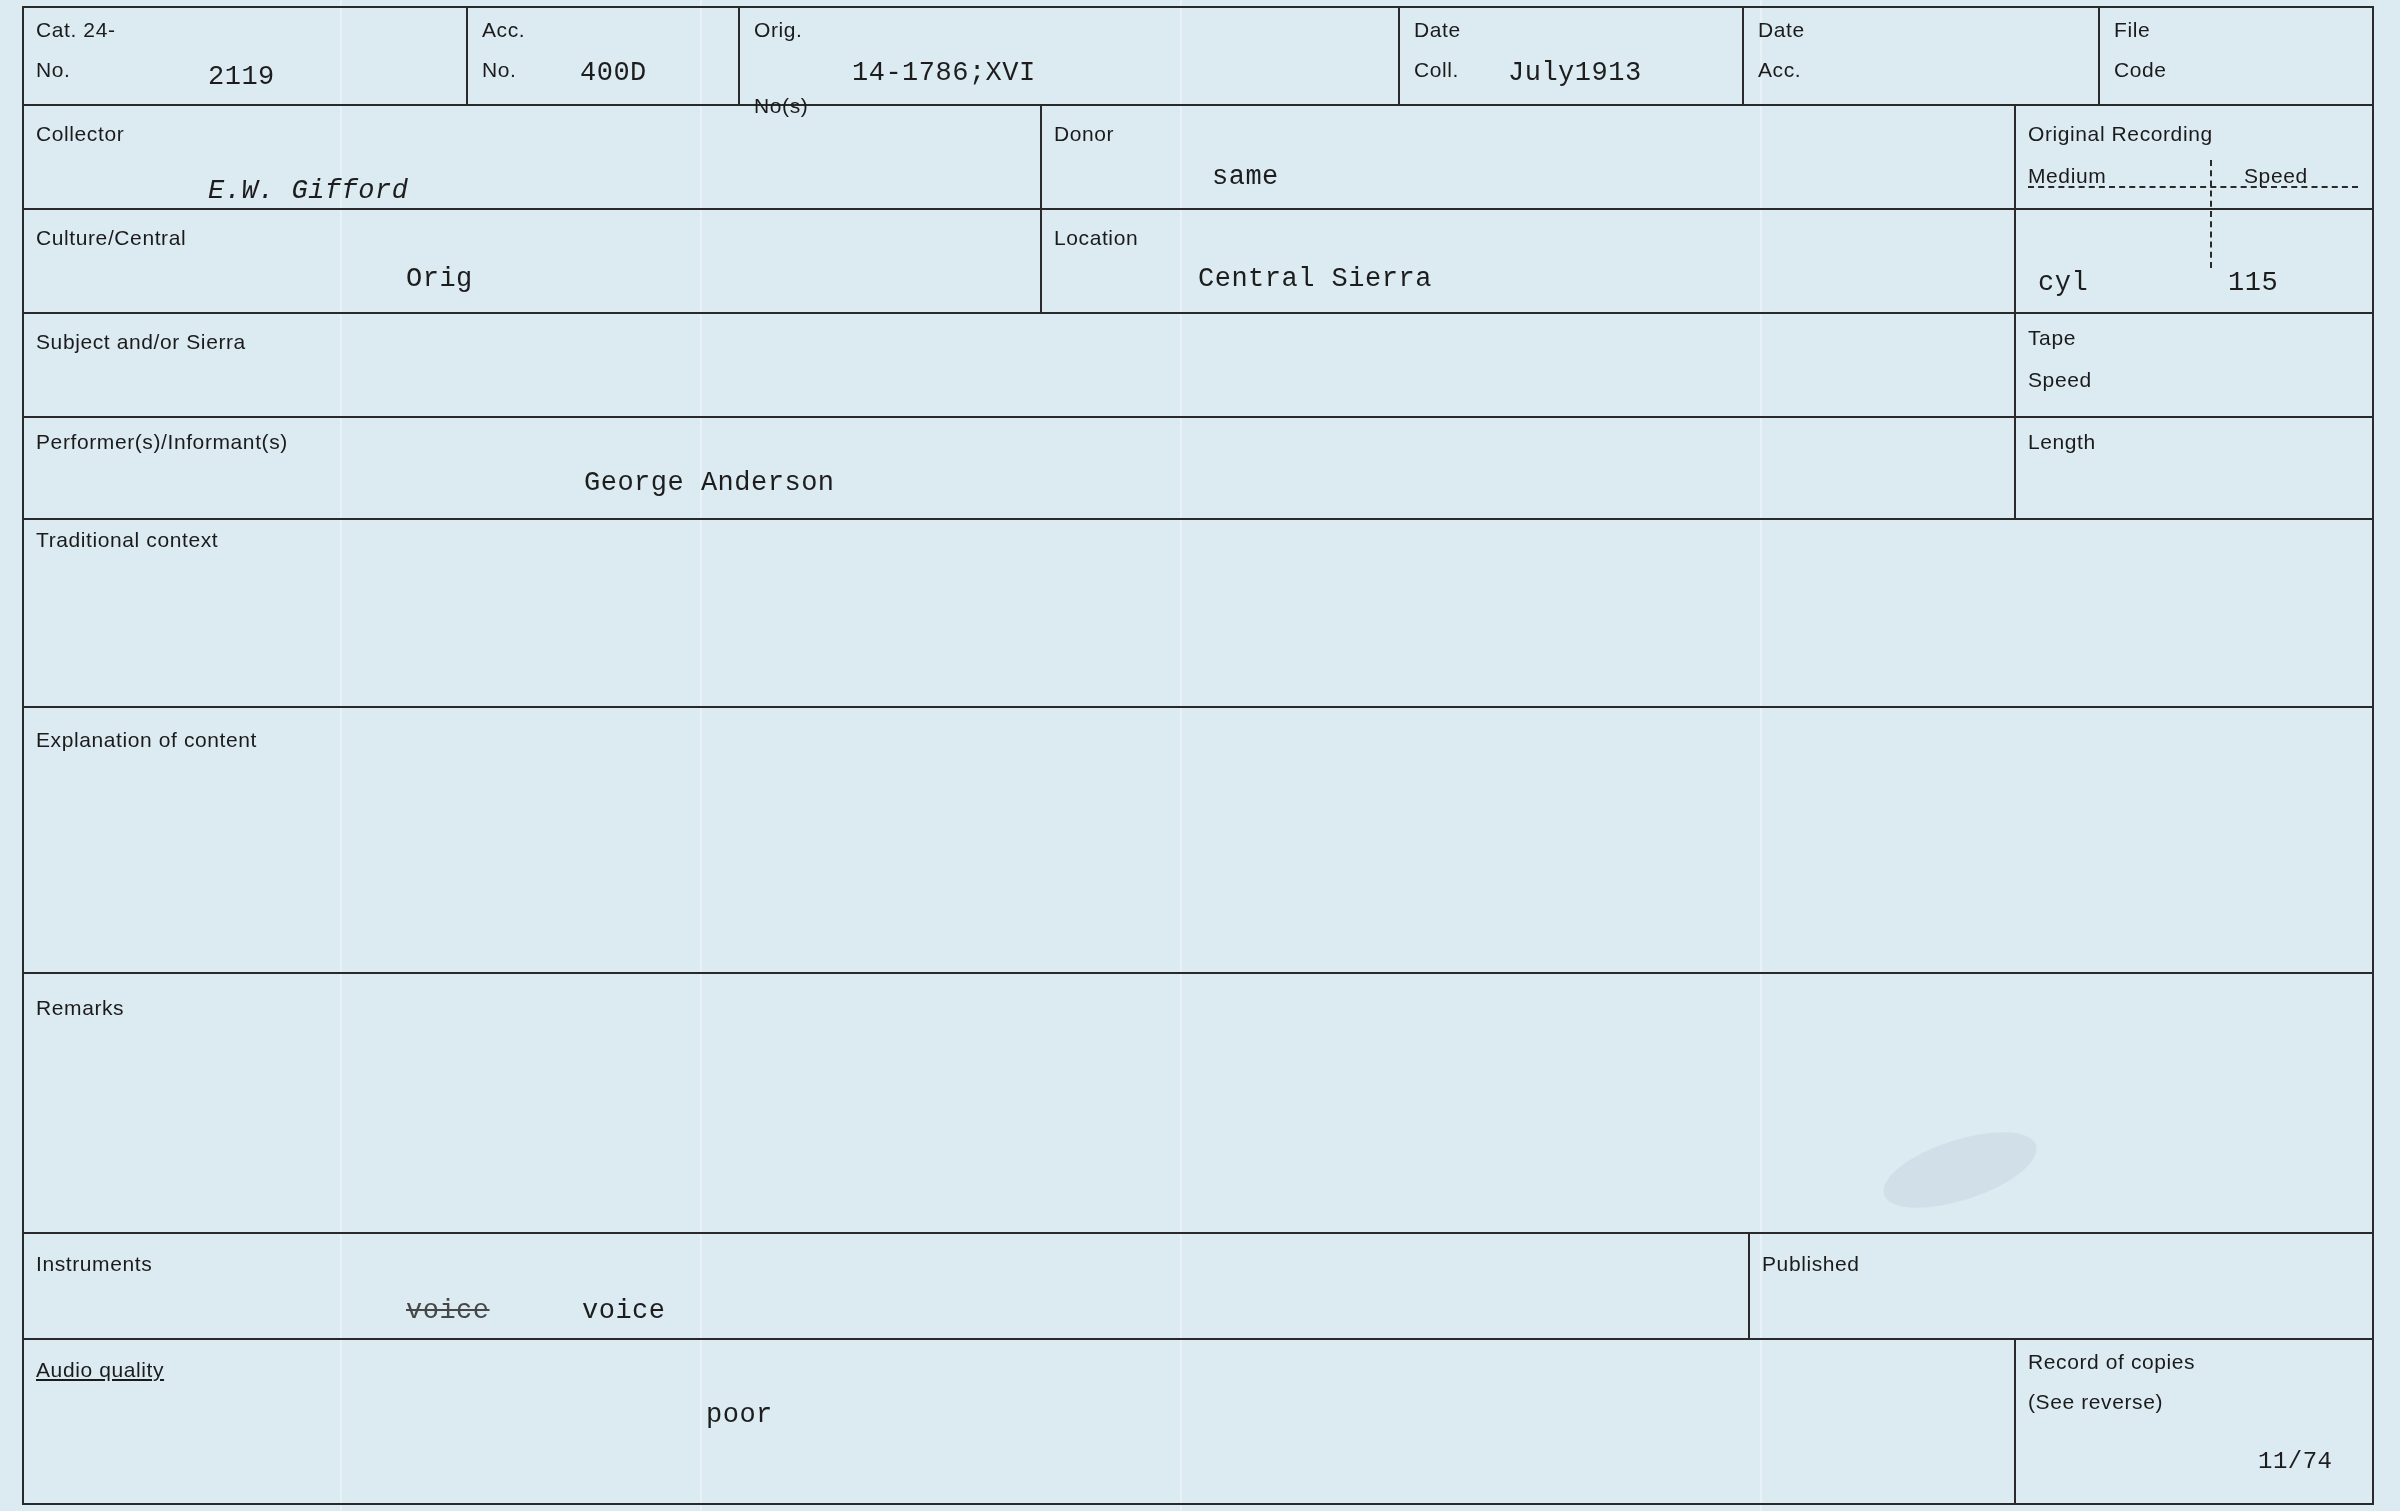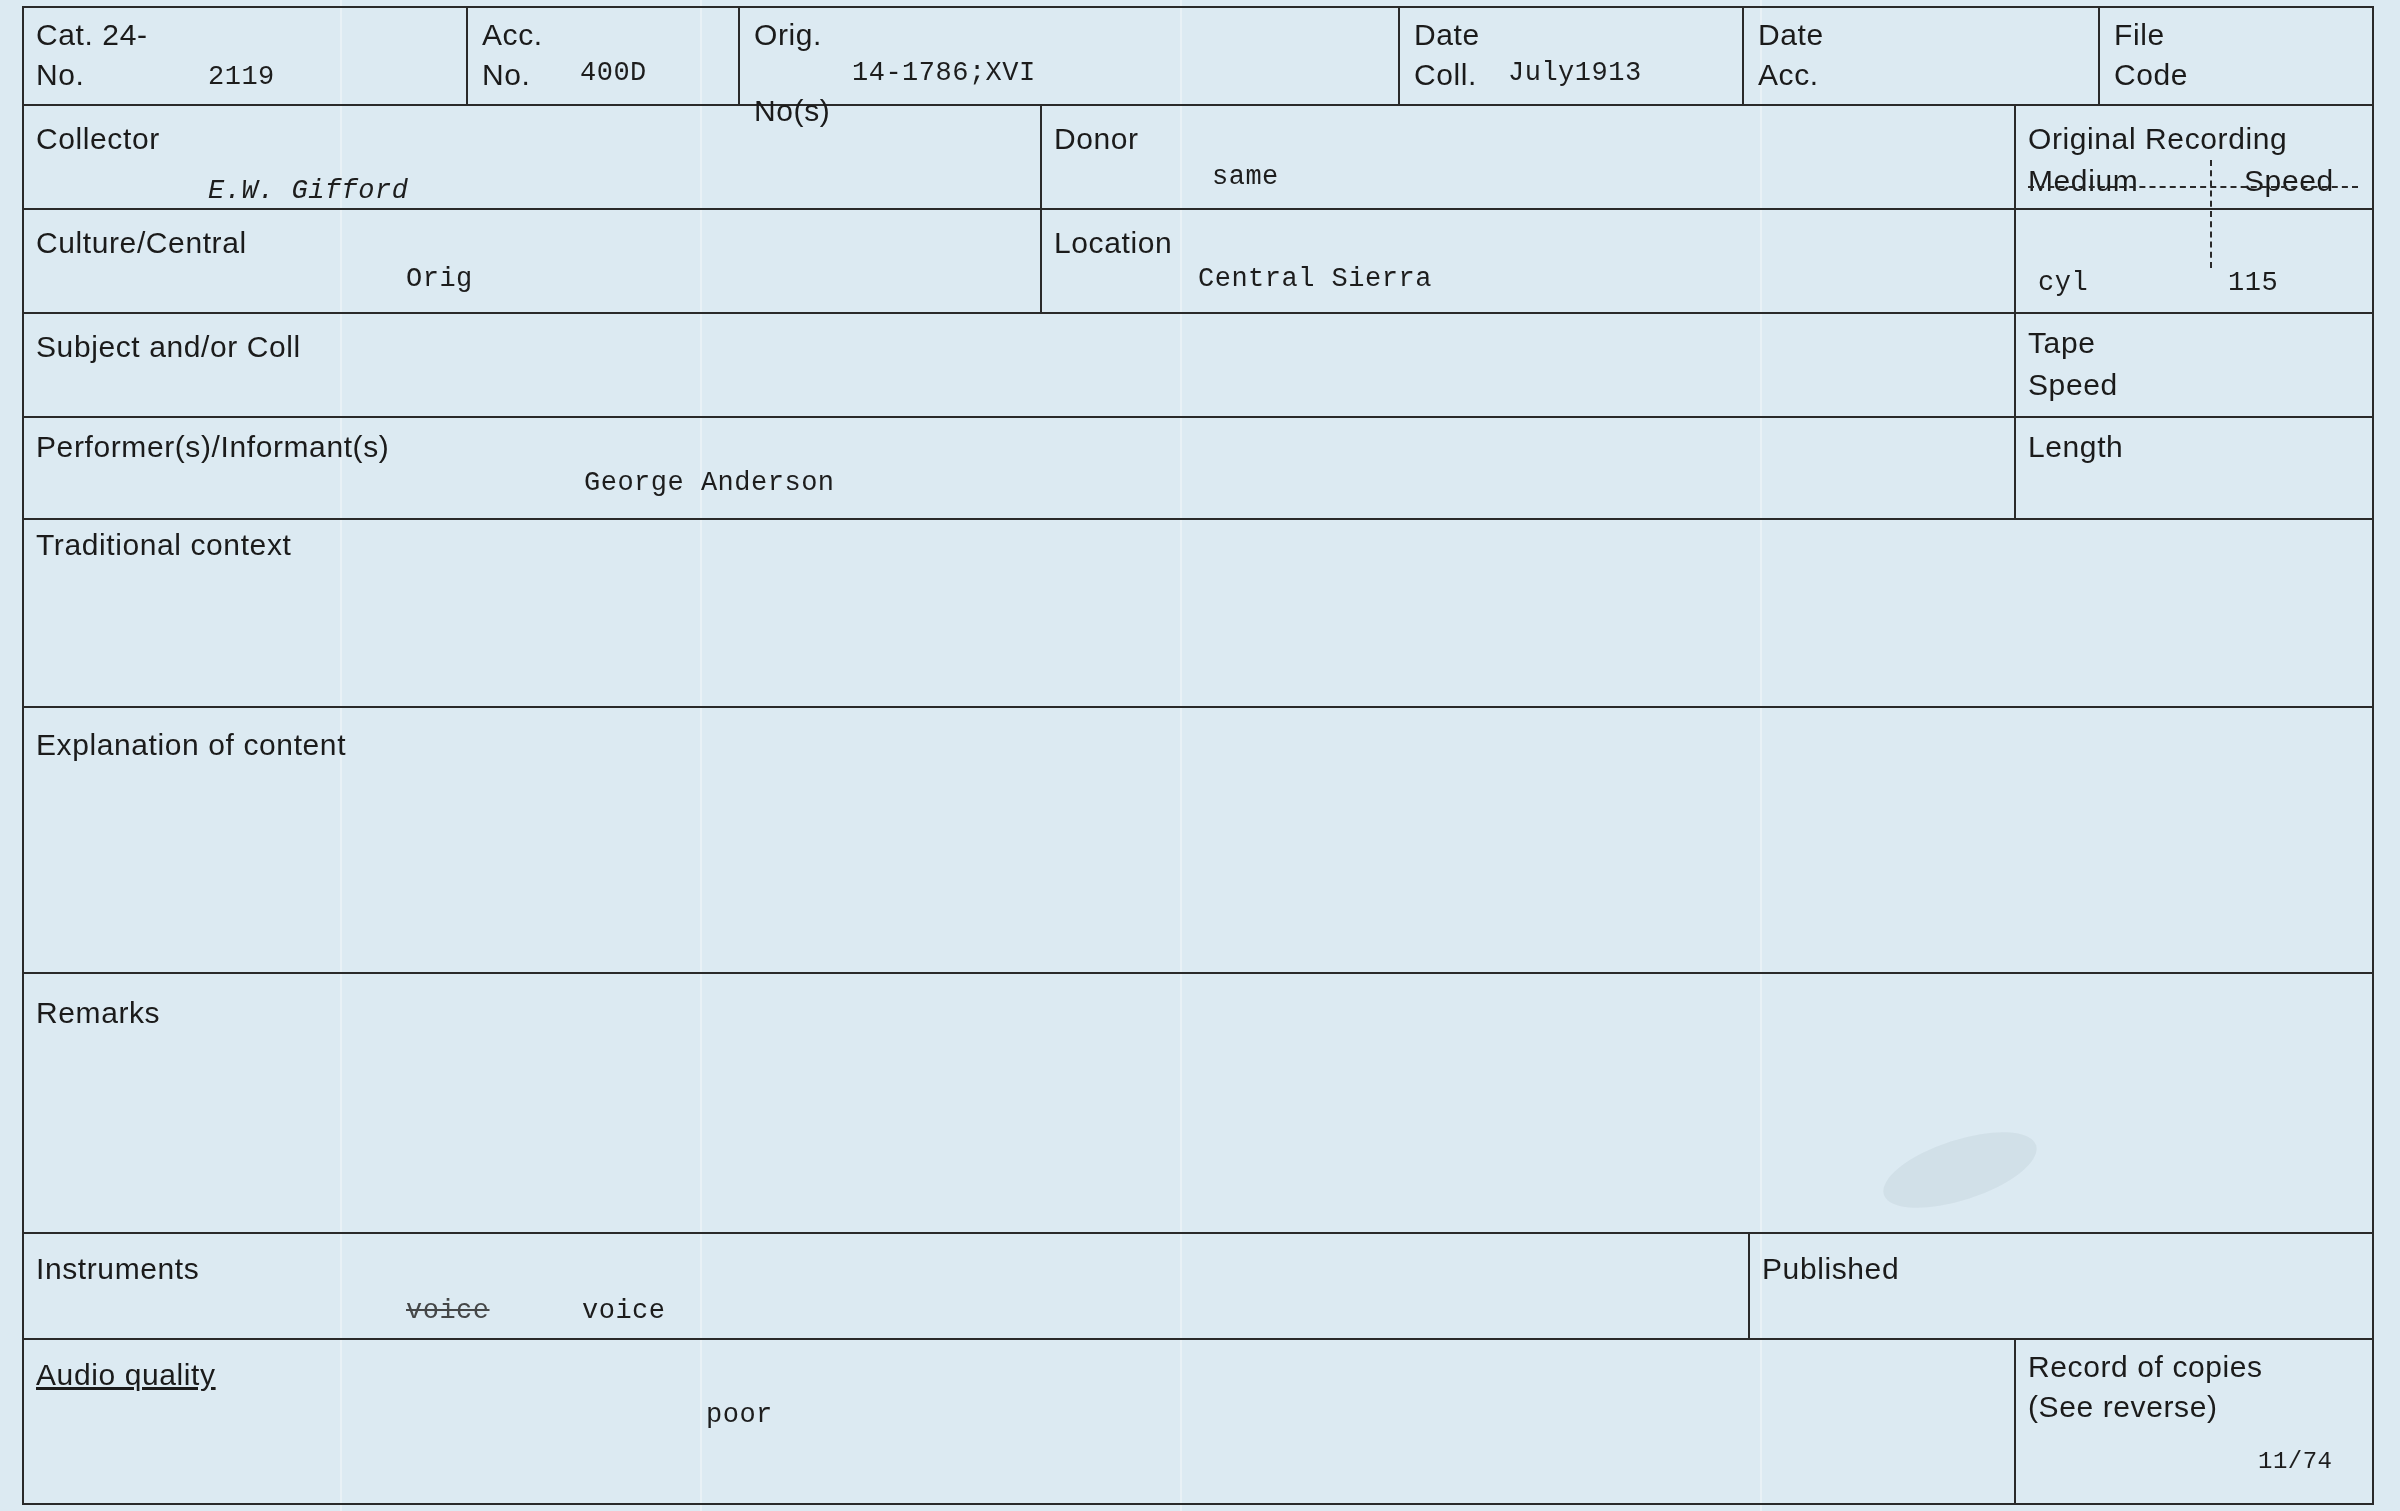--- a/index.html
+++ b/index.html
@@ -36,21 +36,21 @@
   }
   .dashline-v {
     position: absolute;
     border-left: 2px dashed #2a2a2a;
     width: 0;
   }
   
   .lbl {
     position: absolute;
     font-family: "Liberation Sans", sans-serif;
-    font-size: 30px;
+    font-size: 21px;
     color: #1b1b1b;
     letter-spacing: 0.6px;
     white-space: pre;
   }
   
   .typed {
     position: absolute;
     font-family: "Liberation Mono", monospace;
     font-size: 27px;
     color: #1d1d1d;
@@ -153,21 +153,21 @@
 
   <div class="lbl" style="left:1054px; top:226px;">Location</div>
   <div class="typed" style="left:1198px; top:264px;">Central Sierra</div>
 
   <div class="typed" style="left:2038px; top:268px;">cyl</div>
   <div class="typed" style="left:2228px; top:268px;">115</div>
 
   <div class="hline" style="left:22px; top:416px; width:2352px;"></div>
   <div class="vline" style="left:2014px; top:312px; height:104px;"></div>
 
-  <div class="lbl" style="left:36px; top:330px;">Subject and/or Coll</div>
+  <div class="lbl" style="left:36px; top:330px;">Subject and/or Sierra</div>
 
   <div class="lbl" style="left:2028px; top:326px;">Tape</div>
   <div class="lbl" style="left:2028px; top:368px;">Speed</div>
   <div class="typed" style="left:2196px; top:368px;"></div>
 
   <div class="hline" style="left:22px; top:518px; width:2352px;"></div>
   <div class="vline" style="left:2014px; top:416px; height:102px;"></div>
 
   <div class="lbl" style="left:36px; top:430px;">Performer(s)/Informant(s)</div>
   <div class="typed" style="left:584px; top:468px;">George Anderson</div>

